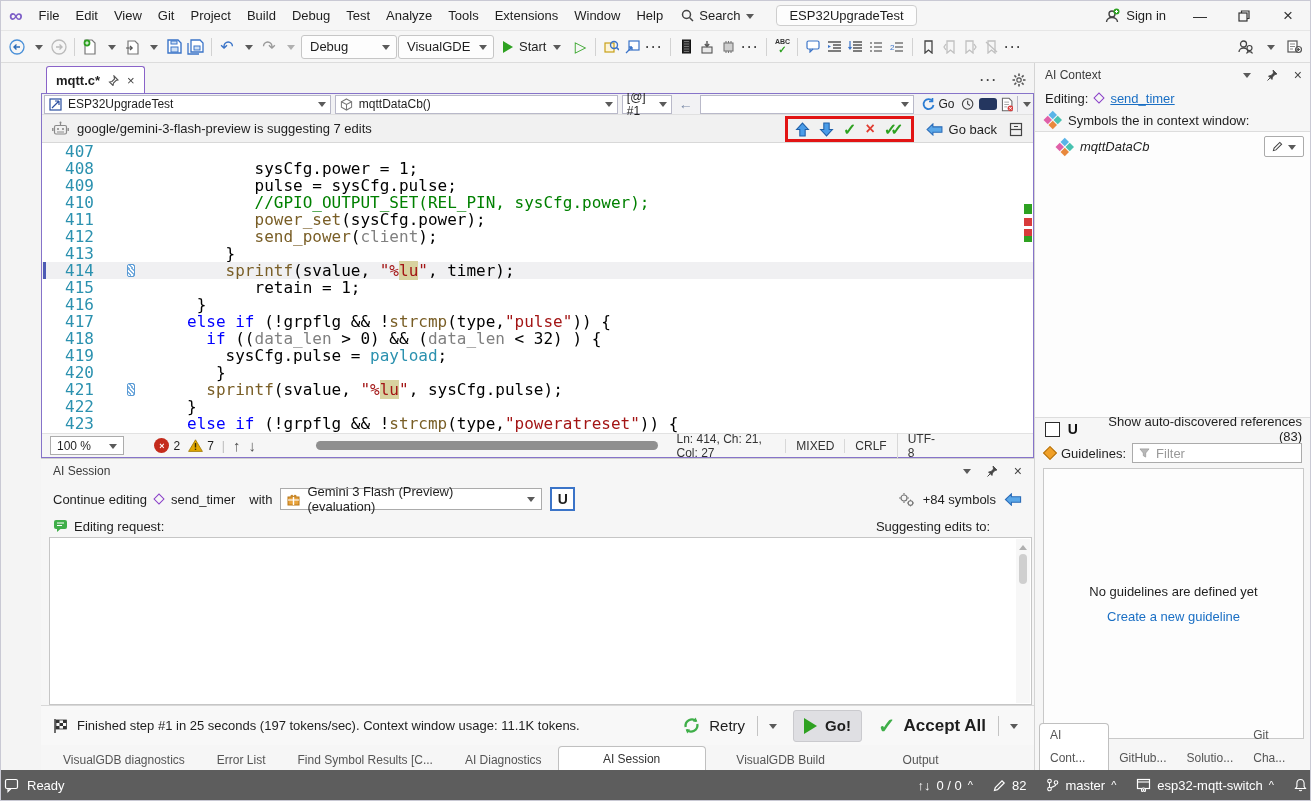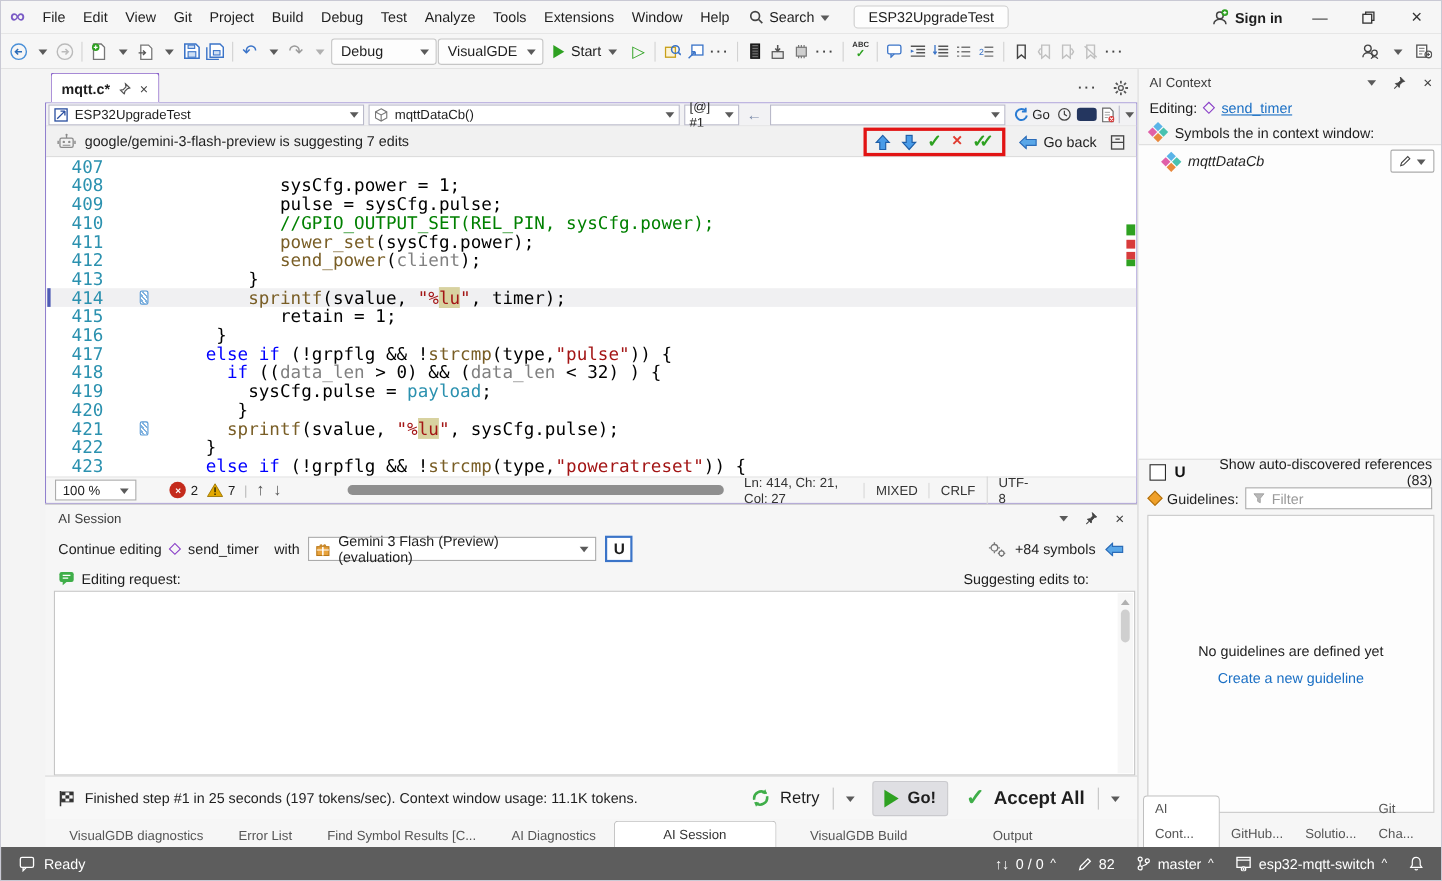--- a/index.html
+++ b/index.html
@@ -7,21 +7,21 @@
   body { font-family:"Liberation Sans", sans-serif; font-size:13px; color:#1e1e1e; background:#fff; }
   .frame { width:1311px; height:801px; display:flex; flex-direction:column; overflow:hidden; background:#fff; border:1px solid #c9c9d4; }
 
   
   .titlebar { height:30px; background:#f6f6f6; display:flex; align-items:center; padding:0 0 0 8px; border-bottom:1px solid #e6e6e6; flex:none; }
   .vslogo { font-weight:bold; font-size:19px; color:#7b5cc6; margin-right:8px; font-style:italic; }
   .menu-item { padding:0 8px; line-height:29px; cursor:default; }
   .tb-search { display:flex; align-items:center; gap:5px; margin-left:10px; color:#1e1e1e; }
   .sol-box { margin-left:22px; background:#fdfdfd; border:1px solid #cecece; border-radius:4px; padding:2px 12px; font-size:13px; }
   .tb-right { margin-left:auto; display:flex; align-items:center; }
-  .signin { display:flex; align-items:flex-end; gap:6px; padding:0 12px;font-weight:bold; }
+  .signin { display:flex; align-items:center; gap:6px; padding:0 12px; }
   .winbtn { width:44px; height:29px; display:flex; align-items:center; justify-content:center; font-size:14px; color:#333; }
 
   
   .toolbar { height:32px; background:#f6f6f6; border-bottom:1px solid #dcdcdc; display:flex; align-items:center; padding:0 6px; gap:1px; flex:none; }
   .ti { height:24px; min-width:20px; display:flex; align-items:center; justify-content:center; padding:0 2px; border-radius:3px; }
   .car { width:0; height:0; border:4px solid transparent; border-top:5px solid #5a5a5a; margin-top:5px; margin-left:1px; }
   .car.dis { border-top-color:#b0b0b0; }
   .sep { width:1px; height:18px; background:#d2d2d2; margin:0 4px; }
   .combo { height:24px; background:#fdfdfd; border:1px solid #c6c6c6; border-radius:3px; display:flex; align-items:center; padding:0 6px 0 8px; gap:6px; }
   .combo .lbl { flex:1; }
@@ -120,21 +120,21 @@
   .cb { width:15px; height:15px; border:1.5px solid #2b2b2b; background:#fff; }
   .filterbox { flex:1; height:20px; background:#fff; border:1px solid #ababab; display:flex; align-items:center; gap:6px; padding:0 6px; color:#999; }
   .gl-area { flex:1; margin:2px 8px 2px 8px; background:#fdfdfd; border:1px solid #c9c9c9; display:flex; flex-direction:column; align-items:center; justify-content:center; gap:10px; }
   .link { color:#1a6fc4; }
   .link.u { text-decoration:underline; }
   .rp-tabs { height:29px; display:flex; align-items:flex-end; padding-left:4px; font-size:12px; color:#555; flex:none; }
   .rp-tab { padding:0 10px; line-height:23px; }
   .rp-tab.active { background:#fff; border:1px solid #c0c0c0; border-bottom:none; border-radius:4px 4px 0 0; }
 
   
-  .statusbar { height:30px; background:#5d5d5d; color:#fff; display:flex; align-items:center; padding:0 16px; gap:8px; font-size:13px; flex:none; }
+  .statusbar { height:30px; background:#5d5d5d; color:#fff; display:flex; align-items:center; padding:0 3px; gap:8px; font-size:13px; flex:none; }
   .sb-right { margin-left:auto; display:flex; align-items:center; gap:20px; }
   .sb-item { display:flex; align-items:center; gap:6px; }
   .hat { font-size:11px; }
 
   
   .dmc { position:relative; width:16px; height:16px; flex:none; }
   .dmc i { position:absolute; width:5.5px; height:5.5px; transform:rotate(45deg); }
   .dmc .d1 { left:5px; top:0; background:#5ab4e8; }
   .dmc .d2 { left:0; top:5px; background:#e060a8; }
   .dmc .d3 { left:10px; top:5px; background:#48c2b0; }

